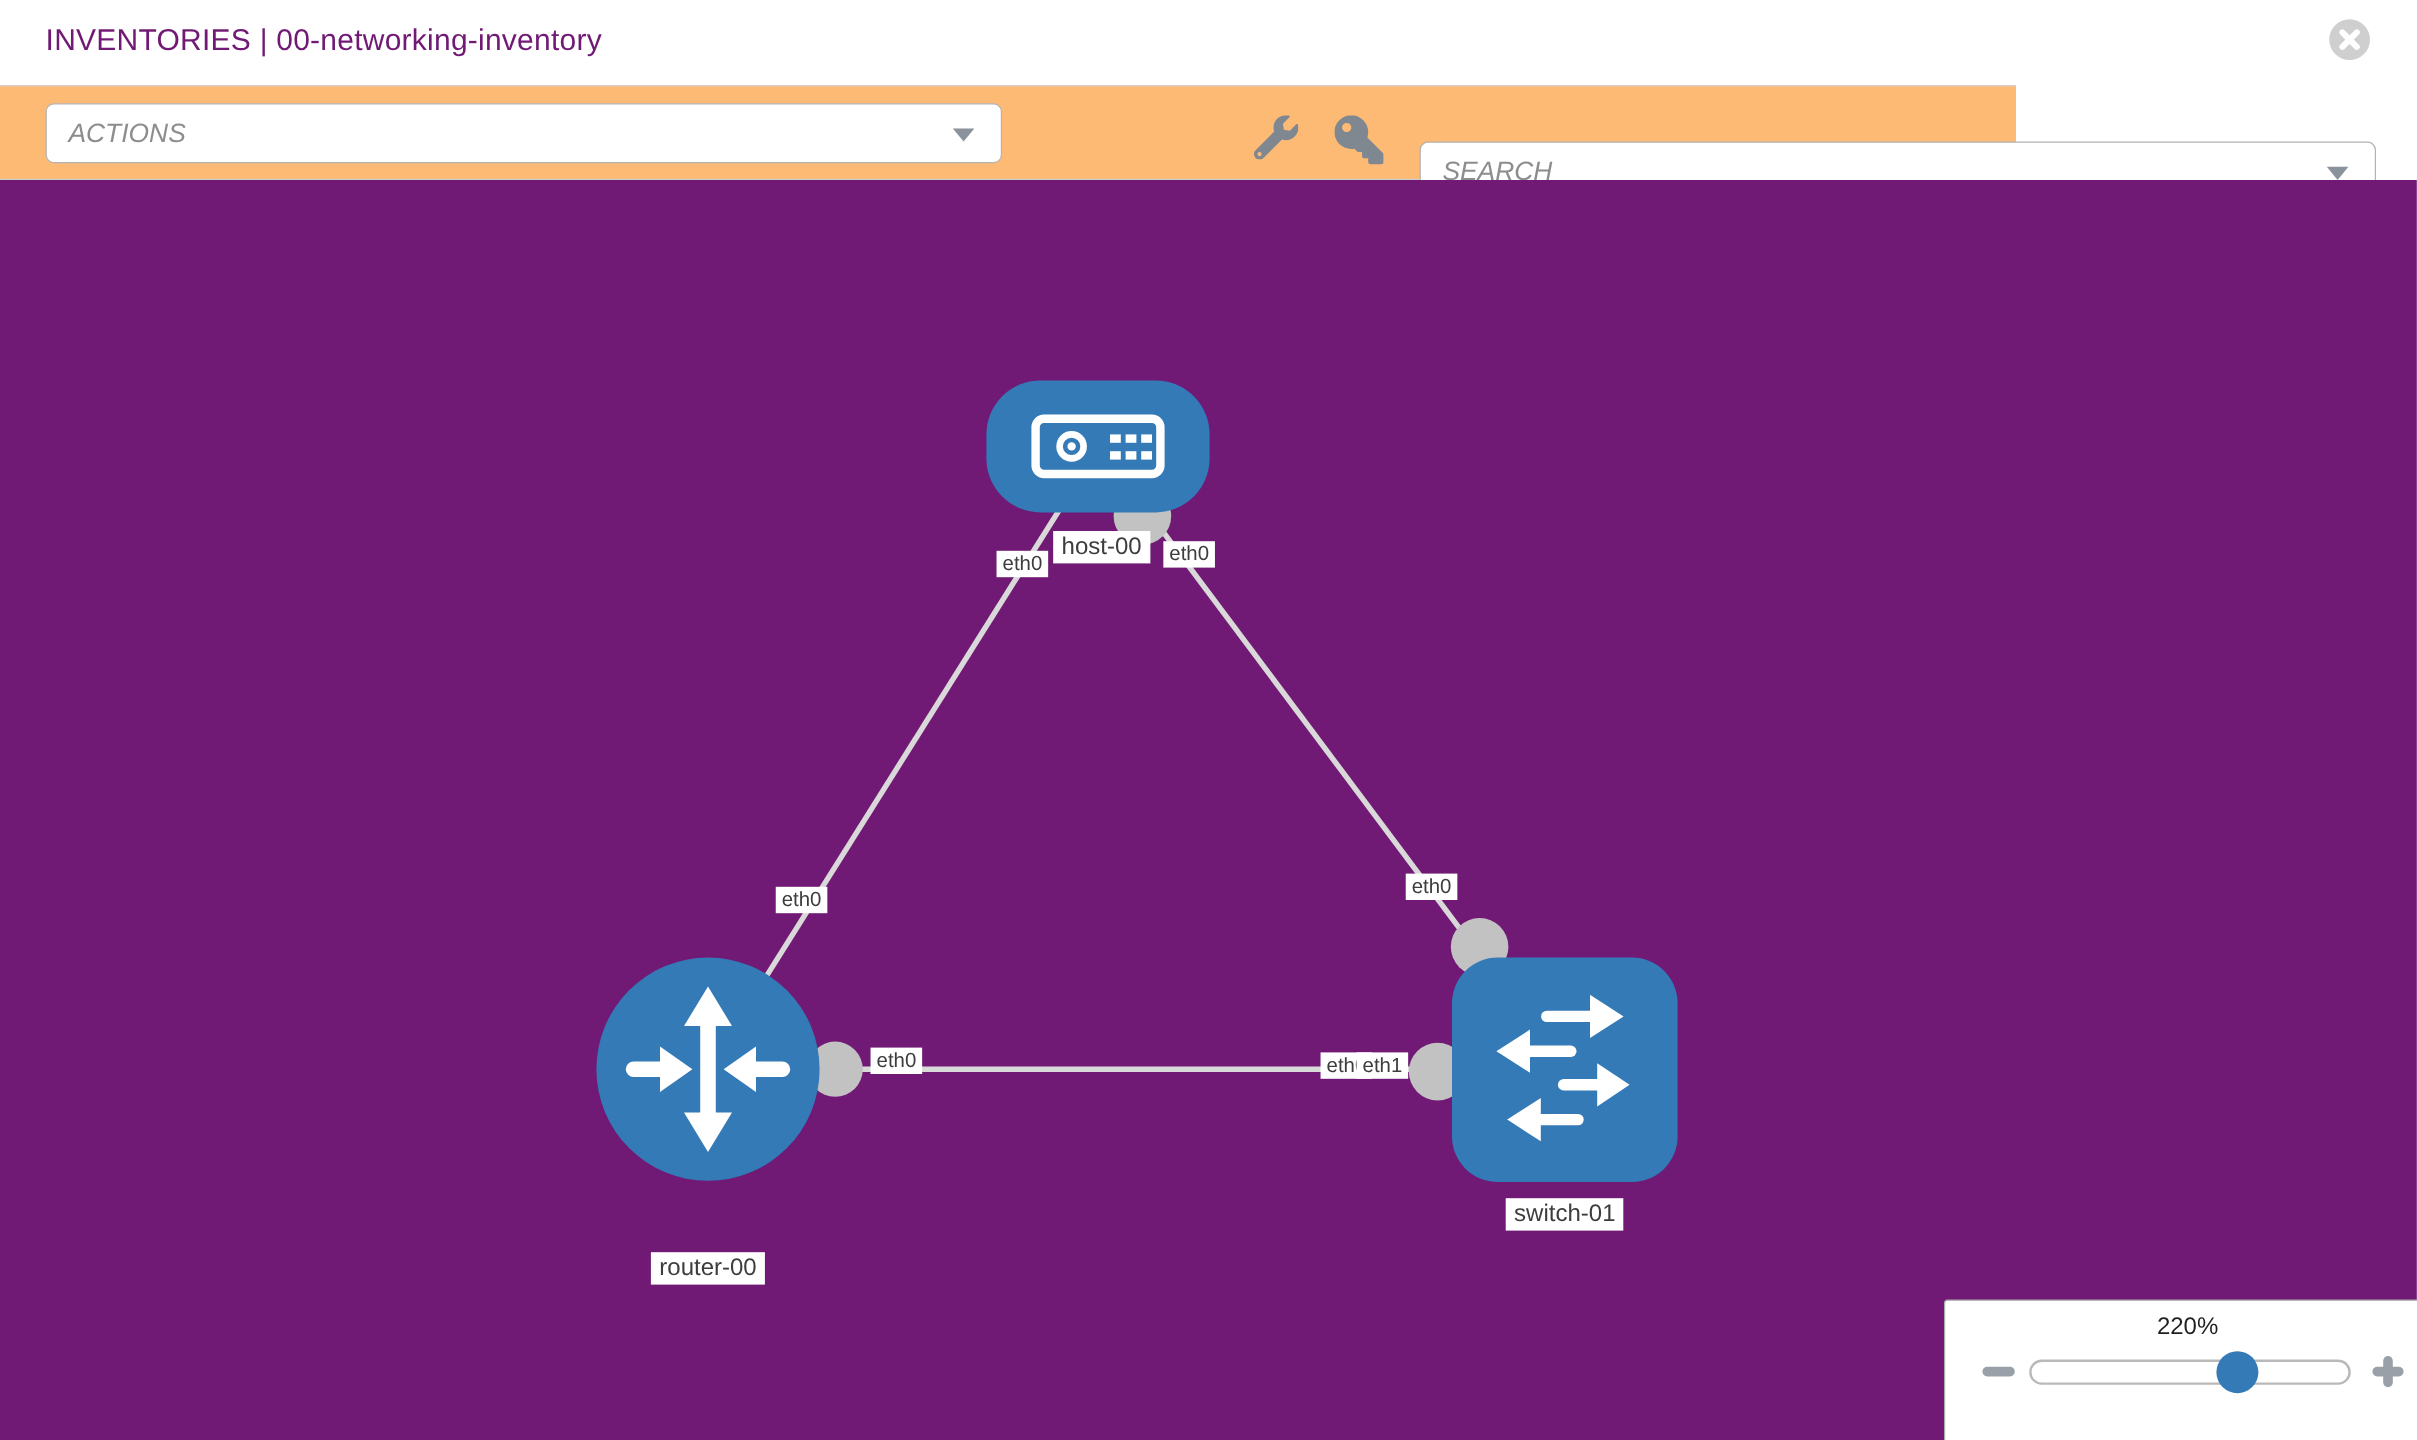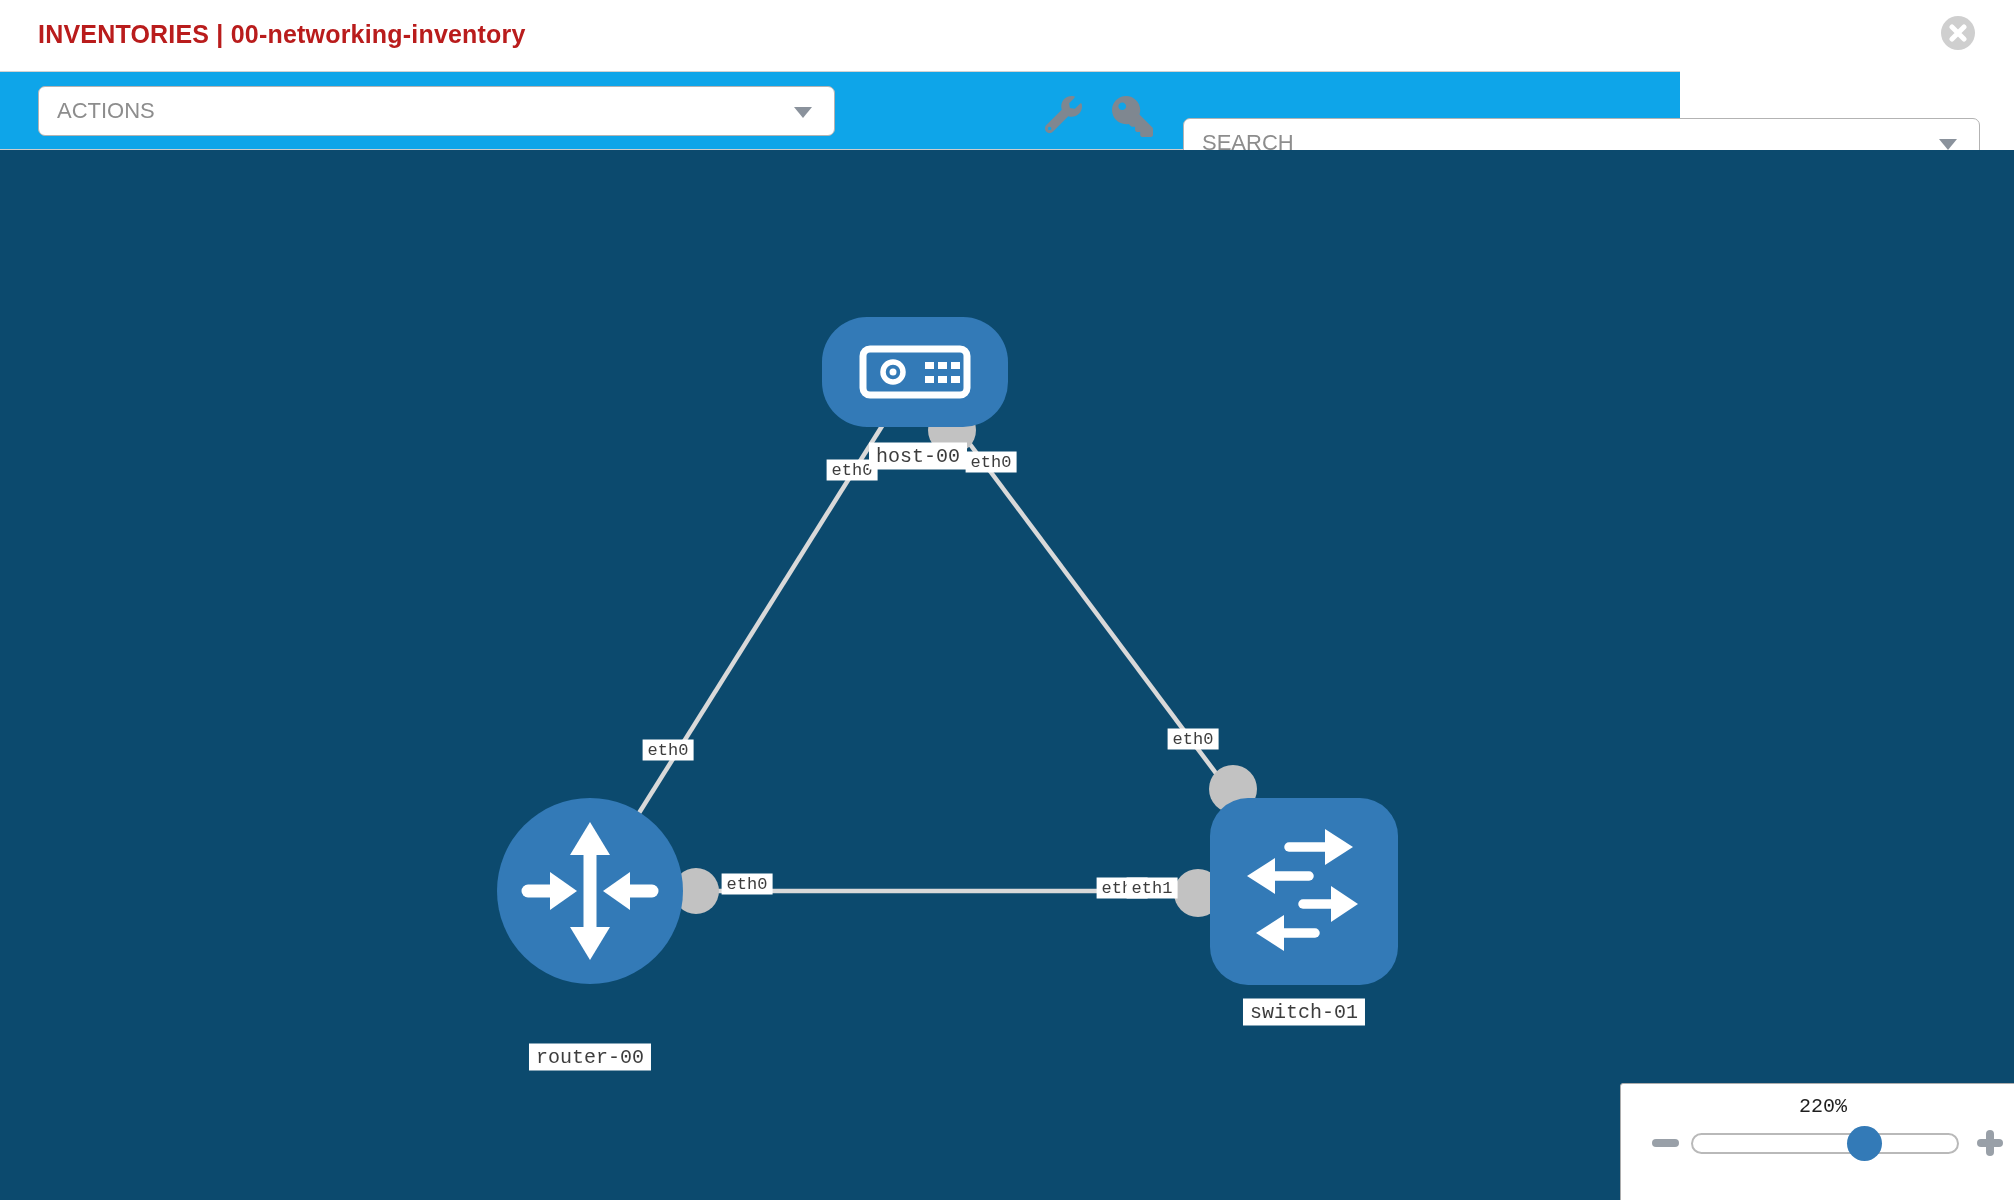--- a/index.html
+++ b/index.html
@@ -1,39 +1,39 @@
 <!DOCTYPE html>
 <html><head>
 <meta charset="utf-8">
 <style>
   * { margin:0; padding:0; box-sizing:border-box; }
   html,body { width:2014px; height:1200px; overflow:hidden; background:#fff;
               font-family:"Liberation Sans", sans-serif; }
   .header { position:absolute; left:0; top:0; width:2014px; height:71px; background:#fff; }
   .title { position:absolute; left:38px; top:0; line-height:68px; font-size:25px;
-           font-weight:bold; color:#b91c1c; letter-spacing:.2px; }
+           font-weight:normal; color:#701a75; letter-spacing:.2px; }
   .close-btn { position:absolute; left:1941px; top:16px; width:34px; height:34px;
                border-radius:50%; background:#cfcfcf; cursor:pointer; }
   .close-btn svg { position:absolute; left:8px; top:8px; }
 
   .toolbar { position:absolute; left:0; top:71px; width:1680px; height:79px;
-             background:#0ea5e9; border-top:1px solid #d2d2d2; border-bottom:1px solid #cccccc; }
+             background:#fdba74; border-top:1px solid #d2d2d2; border-bottom:1px solid #cccccc;font-style:italic; }
   .select-box { position:absolute; top:14px; height:50px; background:#fff;
                 border:1px solid #b3b3b3; border-radius:7px; font-size:22px;
                 color:#8d8d8d; line-height:48px; padding-left:18px; cursor:pointer; }
   .select-box .caret { position:absolute; right:22px; top:20px; width:0; height:0;
                 border-left:9px solid transparent; border-right:9px solid transparent;
                 border-top:11px solid #8a929c; }
   #actions-box { left:38px; width:797px; }
   #search-box  { left:1183px; width:797px;margin-top:32px; }
   .tb-icon { position:absolute; top:24px; }
   #wrench { left:1045px; }
   #keyicon { left:1112px; }
 
-  .canvas { position:absolute; left:0; top:150px; width:2014px; height:1050px; background:#0c4a6e;font-family:Liberation Mono, monospace; }
+  .canvas { position:absolute; left:0; top:150px; width:2014px; height:1050px; background:#701a75; }
   .canvas svg.topo { position:absolute; left:0; top:0; }
 
   .nlabel, .ilabel { position:absolute; transform:translate(-50%,-50%);
                      background:#fff; color:#3d3d3d; white-space:nowrap; }
   .nlabel { font-size:20px; padding:2px 7px; }
   .ilabel { font-size:17px; padding:1px 5px; }
 
   .zoom-panel { position:absolute; left:1620px; top:933px; width:420px; height:300px;
                 background:#fff; border:1px solid #adadad; border-radius:3px; }
   .zoom-level { position:absolute; left:202px; top:11px; transform:translateX(-50%);

